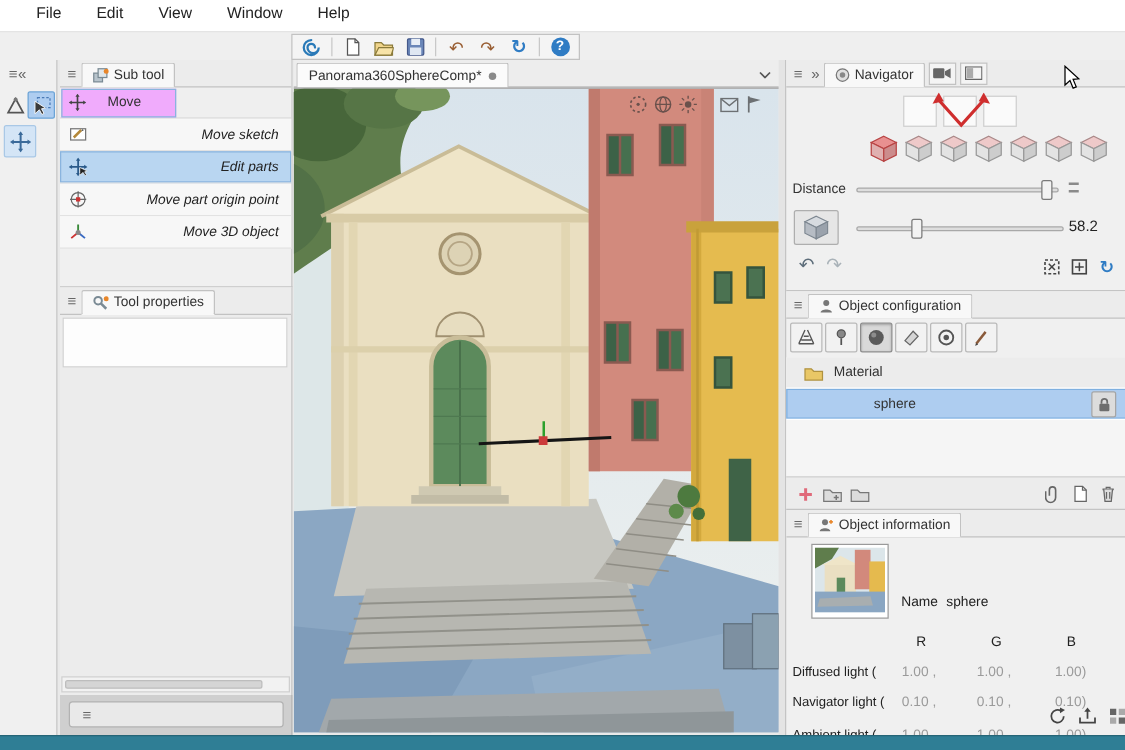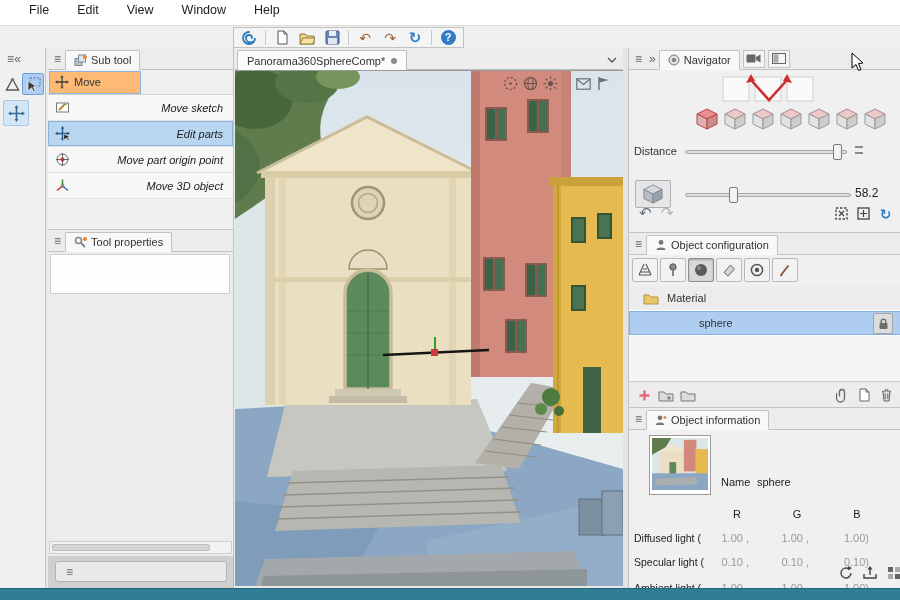--- a/index.html
+++ b/index.html
@@ -34,21 +34,21 @@
   .ls-head { position:absolute; top:2px; left:0; width:46px; height:20px; }
   .ls-head .hamb { position:absolute; left:3px; top:3px; }
   .ls-head .chev { position:absolute; right:22px; top:3px; }
   .toolbtn { position:absolute; width:22px; height:22px; display:flex; align-items:center; justify-content:center; border-radius:2px; cursor:default; }
   .toolbtn.sel { background:#aecdf0; border:1px solid #6ba3d6; }
   .toolbtn.hov { background:#d4e5f6; border:1px solid #a9c8e6; }
 
   
   .subtool { position:absolute; top:48px; left:48px; width:186px; height:182px; background:#f0f0f0; border-right:1px solid #c4c4c4; border-bottom:1px solid #c4c4c4; }
   .st-group { height:25px; background:#efefef; border-bottom:1px solid #d4d4d4; display:flex; align-items:center; }
-  .st-chip { display:flex; align-items:center; gap:5px; height:23px; width:92px; margin-left:1px; padding-left:5px; background:#fdba74; border:1px solid #8ab4de; font-size:11px; }
+  .st-chip { display:flex; align-items:center; gap:17px; height:23px; width:92px; margin-left:1px; padding-left:5px; background:#f0abfc; border:1px solid #8ab4de; font-size:11px; }
   .st-list { background:#f7f7f7;font-style:italic; }
   .strow { height:26px; display:flex; align-items:center; border-bottom:1px solid #e2e2e2; padding:0 10px 0 7px; background:#f7f7f7; cursor:default; }
   .strow .lbl { flex:1; text-align:right; font-size:11px; color:#222; }
   .strow.sel { background:#b9d6f1; box-shadow:inset 0 0 0 1px #8ab4de; }
 
   
   .toolprops { position:absolute; top:230px; left:48px; width:186px; height:326px; background:#ececec; border-right:1px solid #c4c4c4; }
   .tp-content { position:absolute; top:24px; left:2px; width:180px; height:40px; background:#fdfdfd; border:1px solid #d0d0d0; }
   .tp-hscroll { position:absolute; left:1px; bottom:2px; width:183px; height:13px; background:#f2f2f2; border:1px solid #cfcfcf; }
   .tp-hthumb { position:absolute; left:2px; top:2px; width:158px; height:7px; background:#d5d5d5; border:1px solid #bdbdbd; border-radius:2px; }
@@ -70,21 +70,21 @@
   .right-col { position:absolute; top:48px; left:628px; width:272px; height:540px; background:#f0f0f0; border-left:1px solid #c4c4c4; }
   .nav-panel { position:absolute; top:0; left:0; width:272px; height:184px; }
   .vwidget { position:absolute; left:92px; top:26px; }
   .cube-row { position:absolute; left:66px; top:60px; display:flex; gap:4px; }
   .cube-btn { width:24px; height:22px; cursor:default; }
   .nav-row1 { position:absolute; left:0; top:94px; width:272px; height:20px; }
   .nav-lbl { position:absolute; left:5px; top:3px; width:50px; overflow:hidden; font-size:11px; color:#333; white-space:nowrap; }
   .slider-track { position:absolute; height:4px; background:#dedede; border:1px solid #a8a8a8; border-radius:2px; }
   .slider-handle { position:absolute; width:9px; height:16px; background:#f3f3f3; border:1px solid #7a7a7a; border-radius:2px; }
   .tick { position:absolute; width:8px; height:2px; background:#8a8a8a; }
-  .nav-row2 { position:absolute; left:0; top:132px; width:272px; height:30px;text-decoration:underline; }
+  .nav-row2 { position:absolute; left:0; top:120px; width:272px; height:30px;text-decoration:underline; }
   .cube3d-btn { position:absolute; left:6px; top:0; width:36px; height:28px; background:#e6e6e6; border:1px solid #aeaeae; border-radius:2px; display:flex; align-items:center; justify-content:center; }
   .nav-val { position:absolute; left:226px; top:6px; font-size:12px; color:#222; }
   .nav-row3 { position:absolute; left:0; top:156px; width:272px; height:22px; }
   .nav-undo { position:absolute; left:10px; top:0; font-size:15px; color:#5d6d7a; line-height:1.2; }
   .nav-redo { position:absolute; left:32px; top:0; font-size:15px; color:#a9b2b8; line-height:1.2; }
   .nav-fit { position:absolute; top:1px; width:17px; height:17px; display:flex; align-items:center; justify-content:center; }
 
   .oc-panel { position:absolute; top:184px; left:0; width:272px; height:175px; border-top:1px solid #c4c4c4; }
   .oc-iconrow { position:absolute; left:3px; top:25px; display:flex; gap:2px; }
   .oc-ic { width:26px; height:24px; background:#f2f2f2; border:1px solid #b9b9b9; display:flex; align-items:center; justify-content:center; border-radius:2px; }
@@ -730,21 +730,21 @@
 
       <span class="oi-col" style="left:98px;">R</span>
       <span class="oi-col" style="left:158px;">G</span>
       <span class="oi-col" style="left:218px;">B</span>
 
       <span class="oi-rowlbl" style="top:124px;">Diffused light (</span>
       <span class="oi-val" style="left:70px; top:124px;">1.00 ,</span>
       <span class="oi-val" style="left:130px; top:124px;">1.00 ,</span>
       <span class="oi-val" style="left:190px; top:124px;">1.00)</span>
 
-      <span class="oi-rowlbl" style="top:148px;">Specular light (</span>
+      <span class="oi-rowlbl" style="top:148px;">Navigator light (</span>
       <span class="oi-val" style="left:70px; top:148px;">0.10 ,</span>
       <span class="oi-val" style="left:130px; top:148px;">0.10 ,</span>
       <span class="oi-val" style="left:190px; top:148px;">0.10)</span>
 
       <span class="oi-rowlbl" style="top:174px;">Ambient light (</span>
       <span class="oi-val" style="left:70px; top:174px;">1.00 ,</span>
       <span class="oi-val" style="left:130px; top:174px;">1.00 ,</span>
       <span class="oi-val" style="left:190px; top:174px;">1.00)</span>
 
       <div class="oi-corner">

